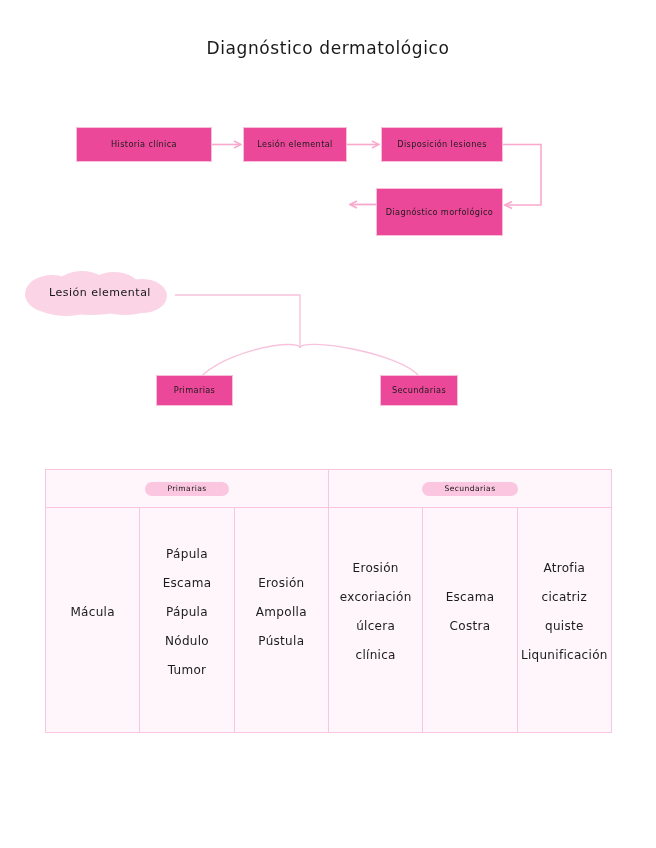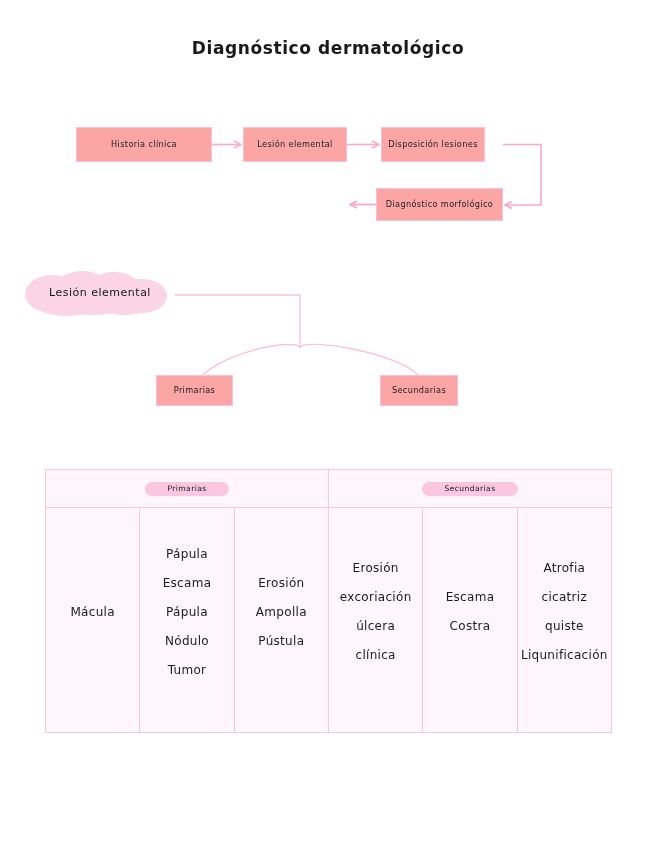--- a/index.html
+++ b/index.html
@@ -25,44 +25,44 @@
   .title {
     position: absolute;
     left: 0;
     top: 38px;
     width: 656px;
     text-align: center;
     font-size: 17px;
     letter-spacing: 0.6px;
     color: #191919;
     font-family: "DejaVu Sans", sans-serif;
-    font-weight: 700;
+    font-weight: 400;
   }
 
   
   .flow-box {
     position: absolute;
     box-sizing: border-box;
     border: 1.6px solid #F7BFD9;
-    background: #fca5a5;
+    background: #ec4899;
     display: flex;
     align-items: center;
     justify-content: center;
     text-align: center;
     font-size: 8.2px;
     letter-spacing: 0.35px;
     color: #1c1c1c;
     padding: 2px 4px;
     line-height: 1.25;
   }
 
   #box-historia        { left: 76px;  top: 127px; width: 136px; height: 35px; }
   #box-lesion-elem     { left: 243px; top: 127px; width: 104px; height: 35px; }
-  #box-disposicion     { left: 381px; top: 127px; width: 104px; height: 35px; }
-  #box-diag-morf       { left: 376px; top: 188px; width: 127px; height: 33px; }
+  #box-disposicion     { left: 381px; top: 127px; width: 122px; height: 35px; }
+  #box-diag-morf       { left: 376px; top: 188px; width: 127px; height: 48px; }
   #box-pruebas         { left: 222px; top: 188px; width: 126px; height: 33px; }
 
   #box-primarias       { left: 156px; top: 375px; width: 77px; height: 31px; }
   #box-secundarias     { left: 380px; top: 375px; width: 78px; height: 31px; }
 
   
   .connectors {
     position: absolute;
     left: 0;
     top: 0;

